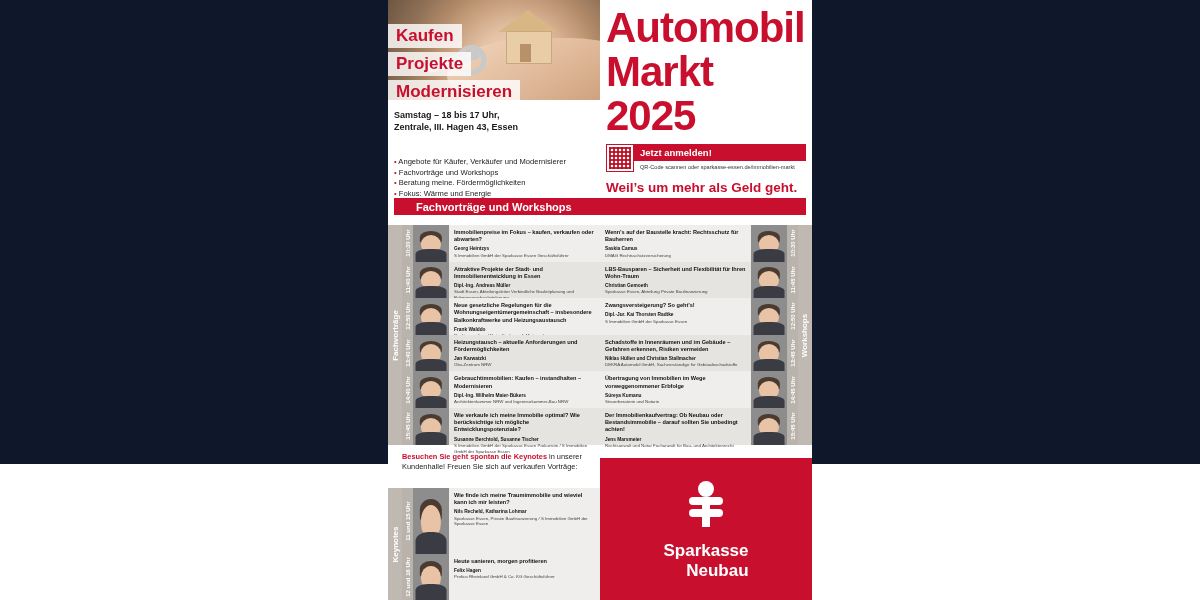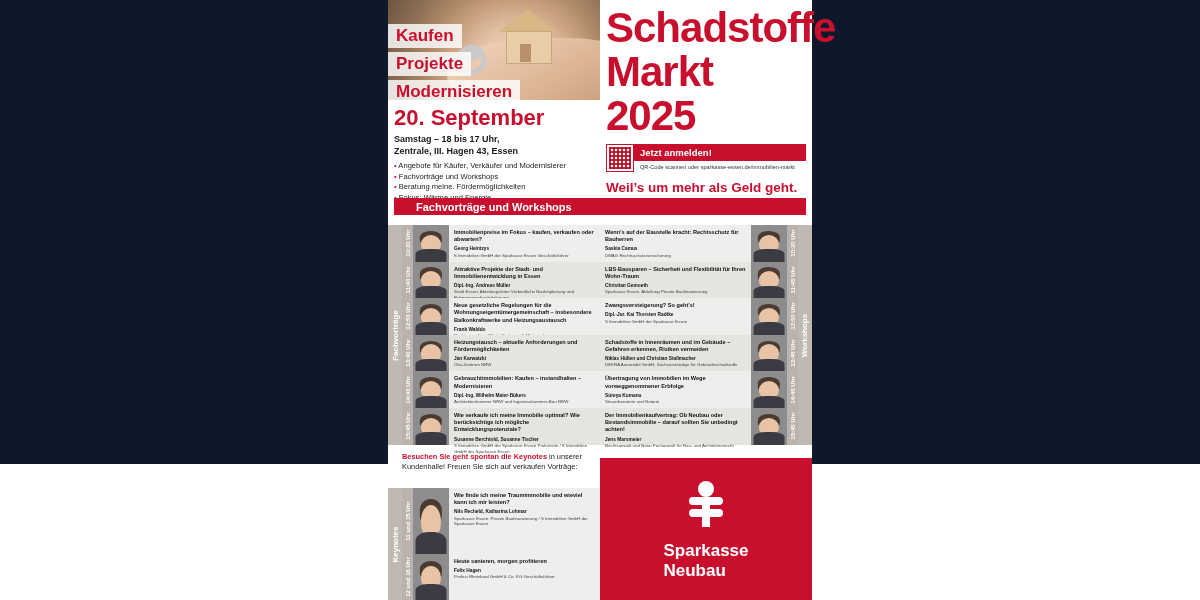--- a/index.html
+++ b/index.html
@@ -24,21 +24,21 @@
   .hero-words div.w2{color:#c8102e;}
   .hero-words div.w3{color:#c8102e;}
 
   
   .title{position:absolute;left:218px;top:6px;width:200px;color:#c8102e;font-weight:bold;font-size:42px;line-height:44px;letter-spacing:-1px;}
 
   
   .date{position:absolute;left:6px;top:106px;width:200px;}
   .date h2{margin:0;color:#c8102e;font-size:22px;font-weight:bold;line-height:24px;}
   .date .sub{margin-top:4px;font-size:9px;font-weight:bold;line-height:11.5px;color:#1a1a1a;}
-  .date ul{margin:4px 0 0 0;padding:0;list-style:none;font-size:7.6px;line-height:10.5px;color:#1a1a1a;}
+  .date ul{margin:24px 0 0 0;padding:0;list-style:none;font-size:7.6px;line-height:10.5px;color:#1a1a1a;}
   .date ul li:before{content:"\2022  ";color:#c8102e;}
 
   
   .cta{position:absolute;left:218px;top:144px;width:200px;}
   .cta .bar{display:flex;align-items:stretch;}
   .qr{width:26px;height:26px;background:#ffffff;border:1px solid #c8102e;position:relative;flex:0 0 auto;}
   .qr:before{content:"";position:absolute;inset:2px;background:
     repeating-linear-gradient(90deg,#c8102e 0 2px,#fff 2px 4px),
     repeating-linear-gradient(0deg,#c8102e 0 2px,transparent 2px 4px);
     background-blend-mode:multiply;opacity:.9;}
@@ -87,21 +87,21 @@
   .kslot .photo{width:36px;}
 
   
   .spk{position:absolute;left:212px;top:458px;width:212px;height:142px;background:#c8102e;color:#fff;display:flex;flex-direction:column;align-items:center;justify-content:center;}
   .spk-logo{width:54px;height:54px;position:relative;margin-bottom:10px;}
   .spk-logo .bar{position:absolute;left:50%;transform:translateX(-50%);background:#fff;}
   .spk-logo .b1{top:4px;width:16px;height:16px;border-radius:50%;}
   .spk-logo .b2{top:20px;width:34px;height:8px;border-radius:4px;}
   .spk-logo .b3{top:32px;width:34px;height:8px;border-radius:4px;}
   .spk-logo .stem{position:absolute;left:50%;transform:translateX(-50%);top:20px;width:8px;height:30px;background:#fff;}
-  .spk-name{font-size:17px;font-weight:bold;line-height:20px;text-align:left;}
+  .spk-name{font-size:17px;font-weight:bold;line-height:20px;text-align:right;}
 </style>
 </head>
 <body>
 
 <div class="page">
   <div class="sheet">
 
     <div class="hero">
       <div class="hero-photo"></div>
       <div class="hero-hand"></div>
@@ -112,26 +112,25 @@
       </div>
       <div class="hero-key"></div>
       <div class="hero-words">
         <div class="w1">Kaufen</div><br>
         <div class="w2">Projekte</div><br>
         <div class="w3">Modernisieren</div>
       </div>
     </div>
 
     <div class="title">
-      <div>Schadstoffe</div>
+      <div>Automobil</div>
       <div>Markt 2025</div>
     </div>
 
     <div class="date">
-      <h2>20. September</h2>
       <div class="sub">
         <div>Samstag – 18 bis 17 Uhr,</div>
         <div>Zentrale, III. Hagen 43, Essen</div>
       </div>
       <ul>
         <li>Angebote für Käufer, Verkäufer und Modernisierer</li>
         <li>Fachvorträge und Workshops</li>
         <li>Beratung meine. Fördermöglichkeiten</li>
         <li>Fokus: Wärme und Energie</li>
       </ul>

